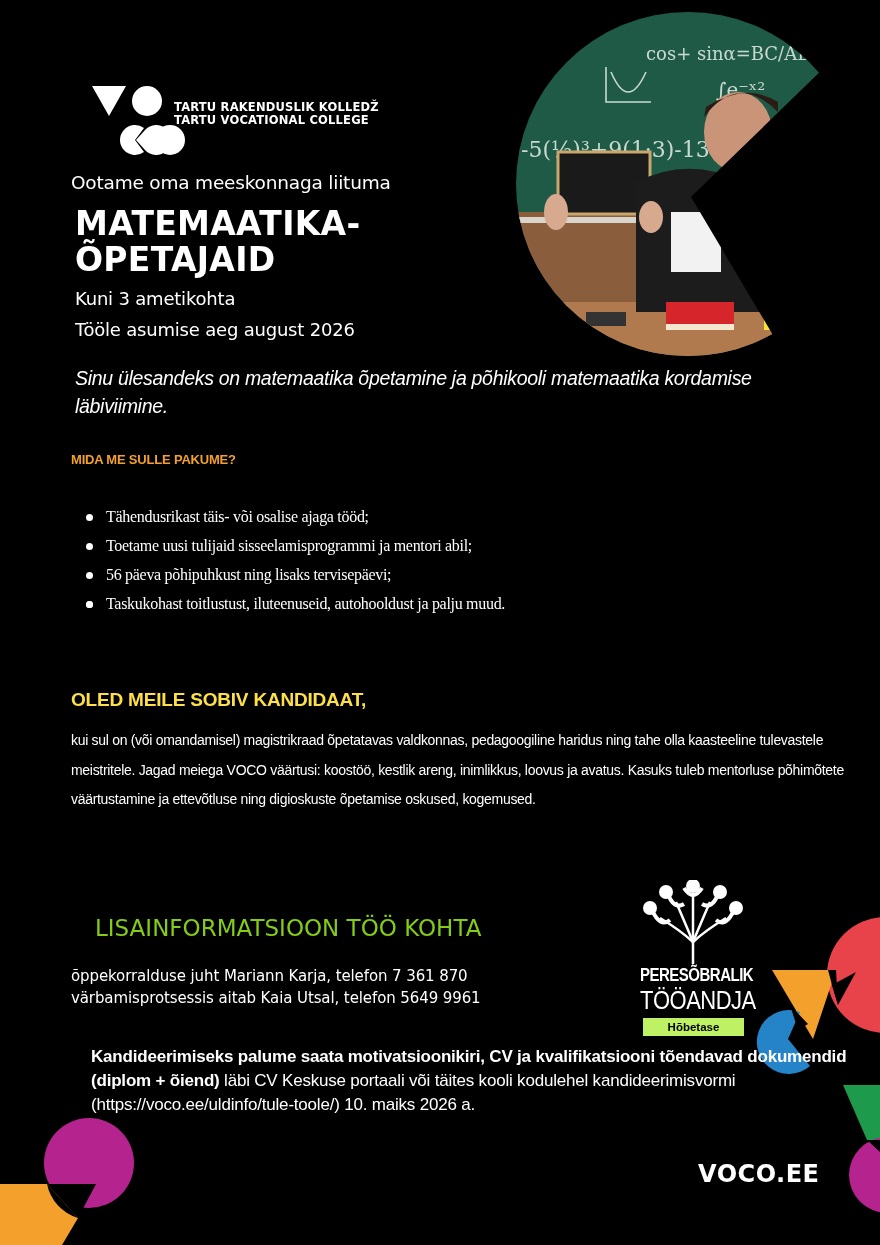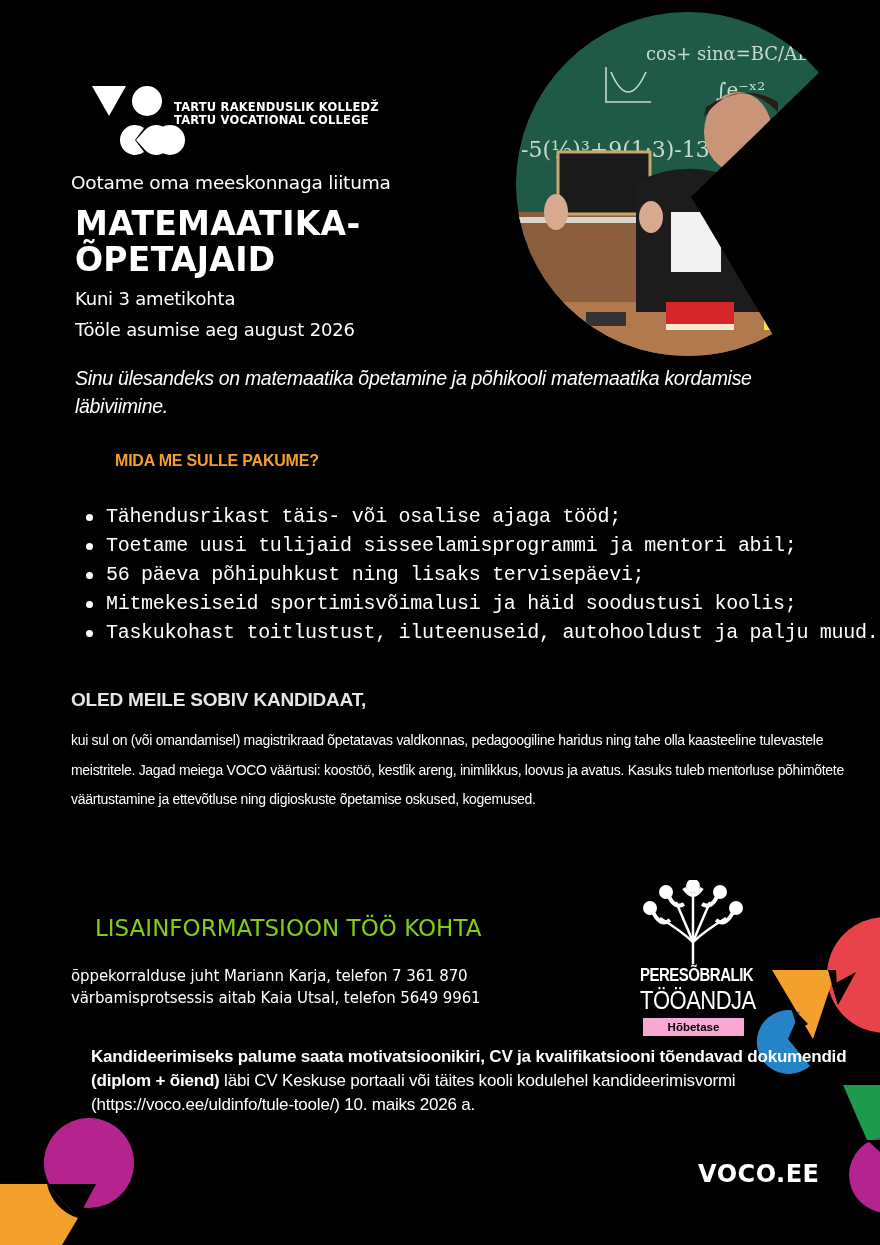--- a/index.html
+++ b/index.html
@@ -13,45 +13,45 @@
   .logo svg { position: absolute; left: 0; top: 0; }
   .logo-text { position: absolute; left: 82px; top: 5px; font-family: "DejaVu Sans", sans-serif; font-weight: bold; font-size: 11.5px; line-height: 13px; letter-spacing: 0.2px; white-space: nowrap; margin-top: 12px; }
 
   .intro { left: 71px; top: 172px; font-size: 18.5px; white-space: nowrap; letter-spacing: -0.2px; }
   .title { left: 75px; top: 206px; font-weight: bold; font-size: 33px; line-height: 36px; letter-spacing: 0.3px; white-space: nowrap; }
   .sub1 { left: 75px; top: 288px; font-size: 18px; white-space: nowrap; letter-spacing: -0.2px; }
   .sub2 { left: 75px; top: 319px; font-size: 18px; white-space: nowrap; letter-spacing: -0.2px; }
 
   .desc { left: 75px; top: 364px; width: 740px; font-family: "Liberation Sans", sans-serif; font-size: 19.5px; line-height: 28px; letter-spacing: -0.3px; font-style: italic; }
 
-  .h-offer { left: 71px; top: 452px; color: #f4a02c; font-family: "Liberation Sans", sans-serif; font-weight: bold; font-size: 16px; letter-spacing: -0.2px; white-space: nowrap; margin-left: 44px; }
+  .h-offer { left: 71px; top: 452px; color: #f4a02c; font-family: "Liberation Sans", sans-serif; font-weight: bold; font-size: 13px; letter-spacing: -0.2px; white-space: nowrap; }
 
-  .bullets { left: 84px; top: 502px; list-style: none; font-family: Liberation Mono, monospace; font-size: 20px; line-height: 29px; letter-spacing: -0.3px; }
+  .bullets { left: 84px; top: 502px; list-style: none; font-family: Liberation Serif, serif; font-size: 16px; line-height: 29px; letter-spacing: -0.3px; }
   .bullets li { position: relative; padding-left: 22px; white-space: nowrap; }
   .bullets li .dot { position: absolute; left: 2px; top: 12px; width: 7px; height: 7px; border-radius: 50%; background: #fff; }
 
-  .h-cand { left: 71px; top: 689px; color: #e5e5e5; font-family: "Liberation Sans", sans-serif; font-weight: bold; font-size: 19px; letter-spacing: -0.2px; white-space: nowrap; }
+  .h-cand { left: 71px; top: 689px; color: #fde047; font-family: "Liberation Sans", sans-serif; font-weight: bold; font-size: 19px; letter-spacing: -0.2px; white-space: nowrap; }
   .cand-body { left: 71px; top: 726px; width: 780px; font-family: "Liberation Sans", sans-serif; font-size: 14px; line-height: 29.5px; letter-spacing: -0.3px; }
 
   .h-info { left: 71px; top: 915px; color: #84cc16; font-size: 23px; letter-spacing: 0; white-space: nowrap; margin-left: 24px; }
   .contact { left: 71px; top: 965px; font-size: 15px; line-height: 22px; white-space: nowrap; letter-spacing: -0.1px; }
 
   .apply { left: 71px; top: 1045px; width: 760px; font-family: "Liberation Sans", sans-serif; font-size: 17px; line-height: 24px; letter-spacing: -0.2px; margin-left: 20px; }
   .apply b { font-weight: bold; }
 
   .voco-ee { left: 682px; top: 1160px; font-weight: bold; font-size: 24px; letter-spacing: 0.5px; white-space: nowrap; margin-left: 16px; }
 
   
   .photo { left: 516px; top: 12px; width: 345px; height: 345px; }
 
   
   .badge { left: 640px; top: 880px; width: 106px; height: 160px; }
   .badge-l1 { position: absolute; left: 0; top: 86px; width: 106px; text-align: center; font-family: "Liberation Sans", sans-serif; font-weight: bold; font-size: 15px; letter-spacing: -0.5px; transform: scaleY(1.25); }
   .badge-l2 { position: absolute; left: 0; top: 108px; width: 106px; text-align: center; font-family: "Liberation Sans", sans-serif; font-size: 22px; letter-spacing: -0.5px; transform: scaleY(1.15); }
-  .badge-l3 { position: absolute; left: 3px; top: 138px; width: 101px; height: 18px; background: #f9a8d4; color: #000; text-align: center; font-family: "Liberation Sans", sans-serif; font-weight: bold; font-size: 11.5px; line-height: 18px; }
+  .badge-l3 { position: absolute; left: 3px; top: 138px; width: 101px; height: 18px; background: #bef264; color: #000; text-align: center; font-family: "Liberation Sans", sans-serif; font-weight: bold; font-size: 11.5px; line-height: 18px; }
 
   .shapes { left: 0; top: 0; width: 880px; height: 1245px; pointer-events: none; }
 </style>
 </head>
 <body>
 
 <svg class="abs shapes" width="880" height="1245" viewBox="0 0 880 1245">
 
   <polygon points="0,1184 48,1184 78,1218 62,1245 0,1245" fill="#f4a02c"></polygon>
 
@@ -141,21 +141,21 @@
   <polygon points="175,185 355,30 355,100" fill="#000"></polygon>
 </svg>
 
 <div class="abs desc">Sinu ülesandeks on matemaatika õpetamine ja põhikooli matemaatika kordamise läbiviimine.</div>
 
 <div class="abs h-offer">MIDA ME SULLE PAKUME?</div>
 <ul class="abs bullets">
   <li><span class="dot"></span><span>Tähendusrikast täis- või osalise ajaga tööd;</span></li>
   <li><span class="dot"></span><span>Toetame uusi tulijaid sisseelamisprogrammi ja mentori abil;</span></li>
   <li><span class="dot"></span><span>56 päeva põhipuhkust ning lisaks tervisepäevi;</span></li>
-  <li><span class="dot"></span><span>Mitmekesiseid sportimisvõimalusi ja häid soodustusi koolis;</span></li>
+  <li><span class="dot"></span></li>
   <li><span class="dot"></span><span>Taskukohast toitlustust, iluteenuseid, autohooldust ja palju muud.</span></li>
 </ul>
 
 <div class="abs h-cand">OLED MEILE SOBIV KANDIDAAT,</div>
 <div class="abs cand-body">kui sul on (või omandamisel) magistrikraad õpetatavas valdkonnas, pedagoogiline haridus ning tahe olla kaasteeline tulevastele meistritele. Jagad meiega VOCO väärtusi: koostöö, kestlik areng, inimlikkus, loovus ja avatus. Kasuks tuleb mentorluse põhimõtete väärtustamine ja ettevõtluse ning digioskuste õpetamise oskused, kogemused.</div>
 
 <div class="abs h-info">LISAINFORMATSIOON TÖÖ KOHTA</div>
 <div class="abs contact">
   <div>õppekorralduse juht Mariann Karja, telefon 7 361 870</div>
   <div>värbamisprotsessis aitab Kaia Utsal, telefon 5649 9961</div>

